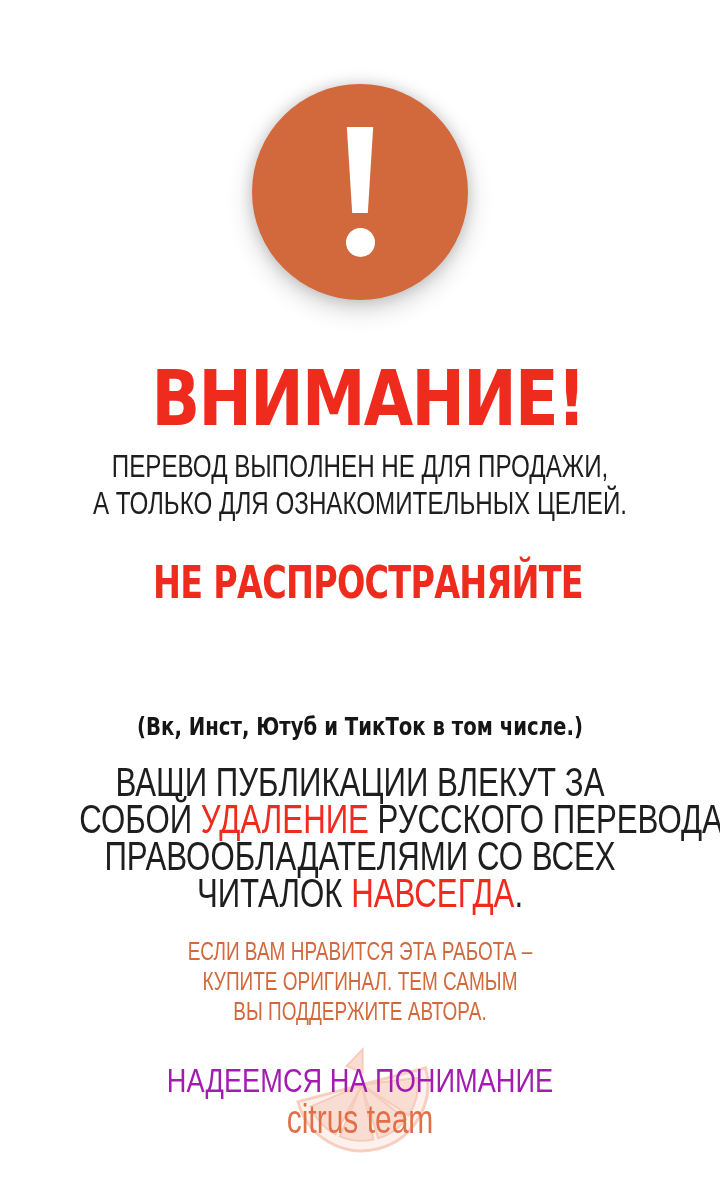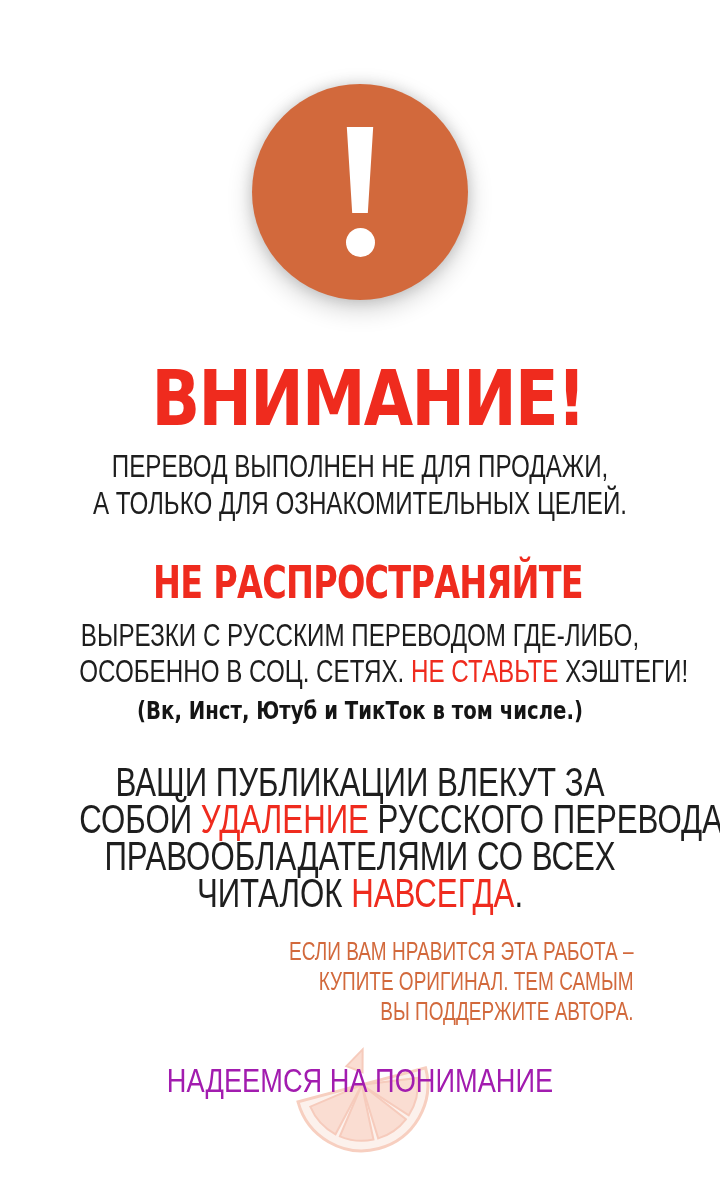--- a/index.html
+++ b/index.html
@@ -59,29 +59,29 @@
   .cond .line { display: block; transform-origin: 50% 50%; white-space: nowrap; }
   .purpose { top: 448px; font-size: 31px; line-height: 37px; }
   .purpose .line { transform: scaleX(0.78); }
   .prohib-body { top: 618px; font-size: 31px; line-height: 36px; }
   .prohib-body .line { transform: scaleX(0.78); }
   .consequences { top: 764px; font-size: 40px; line-height: 37px; }
   .consequences .line { transform: scaleX(0.78); }
   .hl { color: #EF2B1E; }
 
   .note {
-    top: 696px;
+    top: 712px;
     font-family: "DejaVu Sans", sans-serif;
     font-weight: 700;
     font-size: 24px; line-height: 30px;
     color: #151515;
   }
   .note .line { display: block; transform: scaleX(0.82); transform-origin: 50% 50%; white-space: nowrap; }
 
-  .support { top: 936px; font-size: 25px; line-height: 30px; color: #D2693C; text-align: right; }
+  .support { top: 936px; font-size: 25px; line-height: 30px; color: #D2693C; }
   .support .line { display: block; transform: scaleX(0.76); transform-origin: 50% 50%; white-space: nowrap; }
 
   .closing { top: 1060px; font-size: 34px; line-height: 40px; color: #a21caf; }
   .closing .line { display: block; transform: scaleX(0.80); transform-origin: 50% 50%; white-space: nowrap; }
 
   .team { top: 1096px; font-size: 40px; line-height: 46px; color: #E0704A; }
   .team .line { display: block; transform: scaleX(0.75); transform-origin: 50% 50%; white-space: nowrap; }
 
   .citrus-watermark {
     position: absolute;
@@ -107,24 +107,20 @@
 
   <div class="abs cond purpose">
     <span class="line">ПЕРЕВОД ВЫПОЛНЕН НЕ ДЛЯ ПРОДАЖИ,</span>
     <span class="line">А ТОЛЬКО ДЛЯ ОЗНАКОМИТЕЛЬНЫХ ЦЕЛЕЙ.</span>
   </div>
 
   <div class="abs h-red h2">
     <span class="scale">НЕ РАСПРОСТРАНЯЙТЕ</span>
   </div>
 
-  <div class="abs cond prohib-body">
-    <span class="line">ВЫРЕЗКИ С РУССКИМ ПЕРЕВОДОМ ГДЕ-ЛИБО,</span>
-    <span class="line"><span>ОСОБЕННО В СОЦ. СЕТЯХ. </span><span class="hl">НЕ СТАВЬТЕ</span><span> ХЭШТЕГИ!</span></span>
-  </div>
 
   <div class="abs note">
     <span class="line">(Вк, Инст, Ютуб и ТикТок в том числе.)</span>
   </div>
 
   <div class="abs cond consequences">
     <span class="line">ВАШИ ПУБЛИКАЦИИ ВЛЕКУТ ЗА</span>
     <span class="line"><span>СОБОЙ </span><span class="hl">УДАЛЕНИЕ</span><span> РУССКОГО ПЕРЕВОДА</span></span>
     <span class="line">ПРАВООБЛАДАТЕЛЯМИ СО ВСЕХ</span>
     <span class="line"><span>ЧИТАЛОК </span><span class="hl">НАВСЕГДА</span><span>.</span></span>
@@ -142,14 +138,17 @@
     <path d="M 80,36 L 135.5,43.8 A 56,56 0 0 1 117.5,77.6 Z" fill="#F6C2AE" stroke="#F0A186" stroke-width="2"></path>
     <path d="M 80,36 L 113.7,80.7 A 56,56 0 0 1 82,92 Z" fill="#F6C2AE" stroke="#F0A186" stroke-width="2"></path>
     <path d="M 80,36 L 77.1,91.9 A 56,56 0 0 1 45.5,80.1 Z" fill="#F6C2AE" stroke="#F0A186" stroke-width="2"></path>
     <path d="M 80,36 L 41.8,77 A 56,56 0 0 1 24.6,43.8 Z" fill="#F6C2AE" stroke="#F0A186" stroke-width="2"></path>
   </svg>
 
   <div class="abs cond closing">
     <span class="line">НАДЕЕМСЯ НА ПОНИМАНИЕ</span>
   </div>
 
+  <div class="abs team">
+    <span class="line">citrus team</span>
+  </div>
 
 </div>
 
 </body></html>

